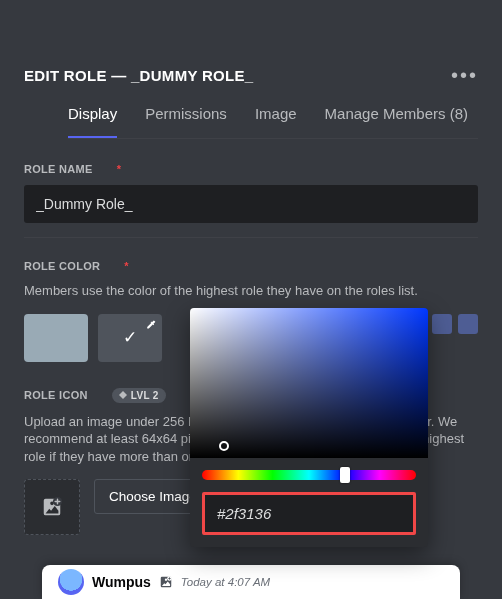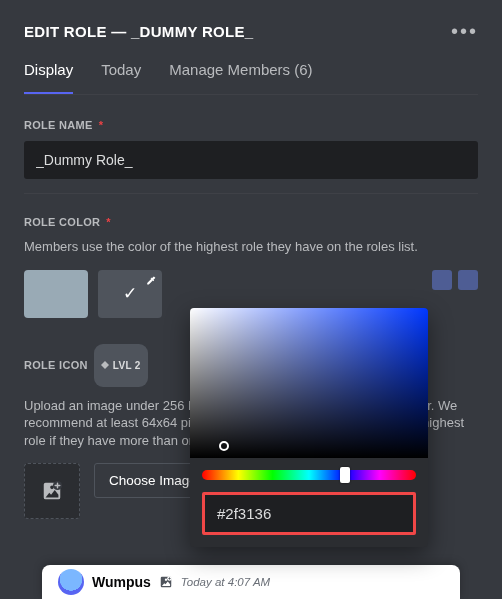--- a/index.html
+++ b/index.html
@@ -10,41 +10,43 @@
     color: #dcddde;
     overflow: hidden;
     position: relative;
   }
   .page {
     padding: 20px 24px 0 24px;
   }
   .header-row {
     display: flex; justify-content: space-between; align-items: center;
     margin-bottom: 18px;
+    margin-top: 44px;
   }
   .page-title {
     font-size: 15px; font-weight: 700; color: #fff; letter-spacing: .3px;
     text-transform: uppercase;
   }
   .more-icon { color: #b9bbbe; font-size: 20px; letter-spacing: 2px; cursor: pointer; }
   .tabs {
     display: flex; gap: 28px; border-bottom: 1px solid #3f4147;
     margin-bottom: 24px;
+    margin-left: 44px;
   }
   .tab {
     padding: 0 0 14px 0; font-size: 15px; color: #b9bbbe; cursor: pointer;
     white-space: nowrap;
   }
   .tab.active {
     color: #fff; border-bottom: 2px solid #5865f2; font-weight: 500;
   }
   .section-label {
     font-size: 11px; font-weight: 700; letter-spacing: .3px;
     color: #b9bbbe; text-transform: uppercase; margin-bottom: 10px;
-    display: flex; align-items: center; gap: 6px; text-align: center;
+    display: flex; align-items: center; gap: 24px; text-align: center;
   }
   .req { color: #ed4245; }
   .text-input {
     width: 100%; background: #1e1f22; border: none; border-radius: 3px;
     padding: 11px 12px; color: #dcddde; font-size: 14px; outline: none;
     margin-bottom: 8px;
   }
   .divider { border: none; border-top: 1px solid #3f4147; margin: 6px 0 22px 0; }
   .helper {
     font-size: 13px; color: #b9bbbe; line-height: 1.35; margin-bottom: 14px;
@@ -60,21 +62,21 @@
     cursor: pointer; color: #fff; position: relative;
   }
   .swatch-custom .check { font-size: 17px; }
   .swatch-custom .eyedrop { position: absolute; top: 3px; right: 5px; }
   .swatch-custom .eyedrop svg { width: 12px; height: 12px; }
   .mini-swatches { display: flex; gap: 6px; margin-left: auto; }
   .mini { width: 20px; height: 20px; border-radius: 3px; background: #4e5d94; cursor: pointer; }
 
   .icon-section { margin-top: 26px; }
   .lvl-badge {
-    background: #4f545c; border-radius: 9px; padding: 16px 7px;
+    background: #4f545c; border-radius: 9px; padding: 2px 7px;
     font-size: 10px; font-weight: 700; color: #dcddde;
     display: inline-flex; align-items: center; gap: 4px;
   }
   .lvl-badge .boost { width: 8px; height: 8px; }
   .icon-row { display: flex; gap: 14px; align-items: flex-start; margin-top: 14px; }
   .upload-box {
     width: 56px; height: 56px; background: #2b2d31; border: 1px dashed #4f545c;
     border-radius: 4px; display: flex; align-items: center; justify-content: center;
     color: #b9bbbe; cursor: pointer;
   }
@@ -119,21 +121,21 @@
     box-shadow: 0 0 2px rgba(0,0,0,.6);
     left: 67%;
   }
   .hex-wrap {
     margin: 12px 12px 0 12px;
     border: 3px solid #f04747;
     border-radius: 2px;
   }
   .hex-input {
     width: 100%; background: #1e1f22; border: none;
-    padding: 10px 12px; color: #dcddde; font-size: 15px; outline: none;
+    padding: 10px 12px; color: #dcddde; font-size: 15px; outline: none; font-style: italic;
   }
 
   
   .preview {
     position: absolute; left: 42px; bottom: 0;
     width: 418px; height: 34px;
     background: #fff; color: #2e3338;
     border-radius: 8px 8px 0 0;
     display: flex; align-items: center; gap: 8px;
     padding: 0 16px;
@@ -155,22 +157,23 @@
 <body>
 
 <div class="page">
   <div class="header-row">
     <div class="page-title">EDIT ROLE — _DUMMY ROLE_</div>
     <div class="more-icon">•••</div>
   </div>
 
   <div class="tabs">
     <div class="tab active">Display</div>
-    <div class="tab">Today</div>
-    <div class="tab">Manage Members (6)</div>
+    <div class="tab">Permissions</div>
+    <div class="tab">Image</div>
+    <div class="tab">Manage Members (8)</div>
   </div>
 
   <div class="section-label">
     <span>ROLE NAME</span>
     <span class="req">*</span>
   </div>
   <input class="text-input" value="_Dummy Role_" style="">
 
   <hr class="divider">
 

